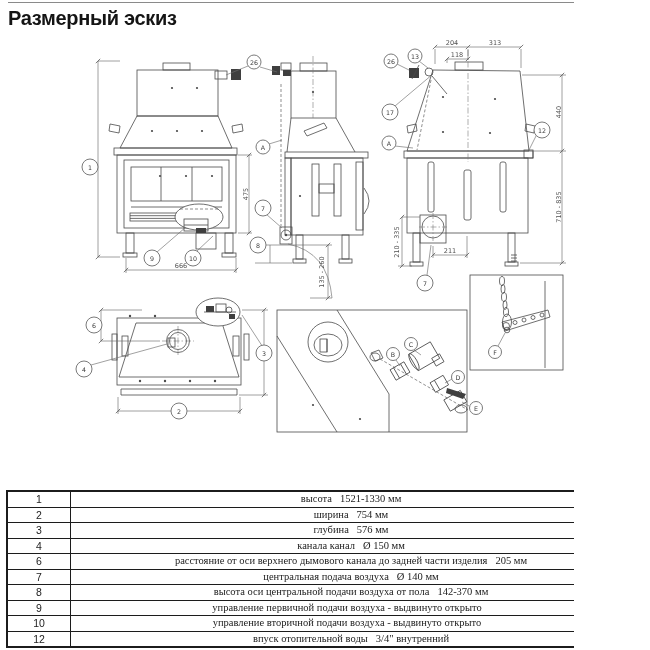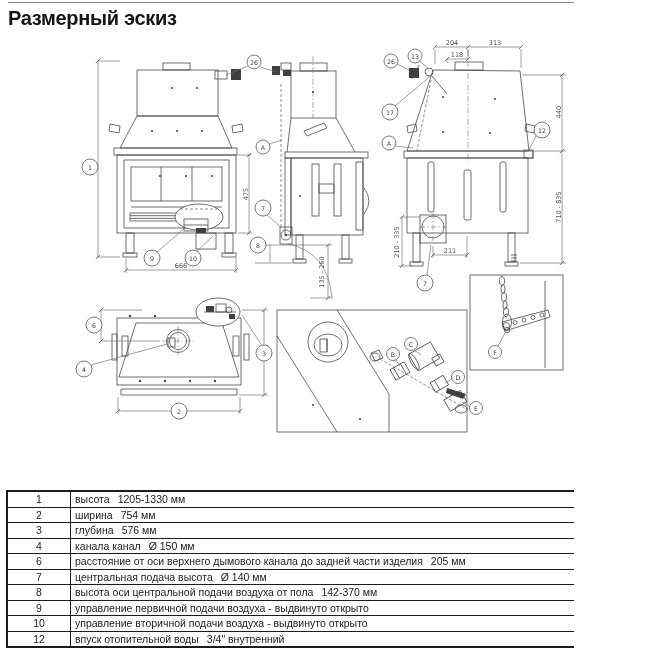--- a/index.html
+++ b/index.html
@@ -25,21 +25,21 @@
       text-anchor:middle;dominant-baseline:central;}
   svg .co circle{fill:#fff;stroke:#6b6b6b;stroke-width:.9;}
   svg .co text{fill:#3c3c3c;font-size:6.3px;}
   table.info{position:absolute;left:6px;top:490px;width:627px;border-collapse:collapse;
       table-layout:fixed;font-size:10.5px;color:#222;}
   table.info{border:2px solid #1c1c1c;}
   table.info td{border-top:1.5px solid #1c1c1c;height:14.5px;padding:0 4px;
       line-height:1;vertical-align:middle;overflow:hidden;}
   td.num{width:54px;text-align:center;border-right:1.2px solid #1c1c1c;}
   td.cnt{padding:0 5px;}
-  td.cnt .in{display:flex;justify-content:flex-start;align-items:center;}
+  td.cnt .in{display:flex;justify-content:center;align-items:center;font-family:Liberation Serif, serif;}
   td.cnt .val{white-space:nowrap;padding-left:8px;}
 </style>
 </head>
 <body>
 
 <div class="page">
   <div class="top-line"></div>
   <div class="right-line"></div>
 
   <h1 class="hd" id="title1">Размерный эскиз</h1>
@@ -444,21 +444,21 @@
   </svg>
 
 
   <table class="info">
     <tbody>
       <tr>
         <td class="num">1</td>
         <td class="cnt">
             <div class="in">
               <span class="desc">высота</span>
-              <span class="val">1205-1330 мм</span>
+              <span class="val">1521-1330 мм</span>
             </div>
           </td>
       </tr>
       <tr>
         <td class="num">2</td>
         <td class="cnt">
             <div class="in">
               <span class="desc">ширина</span>
               <span class="val">754 мм</span>
             </div>
@@ -488,21 +488,21 @@
             <div class="in">
               <span class="desc">расстояние от оси верхнего дымового канала до задней части изделия</span>
               <span class="val">205 мм</span>
             </div>
           </td>
       </tr>
       <tr>
         <td class="num">7</td>
         <td class="cnt">
             <div class="in">
-              <span class="desc">центральная подача высота</span>
+              <span class="desc">центральная подача воздуха</span>
               <span class="val">Ø 140 мм</span>
             </div>
           </td>
       </tr>
       <tr>
         <td class="num">8</td>
         <td class="cnt">
             <div class="in">
               <span class="desc">высота оси центральной подачи воздуха от пола</span>
               <span class="val">142-370 мм</span>

